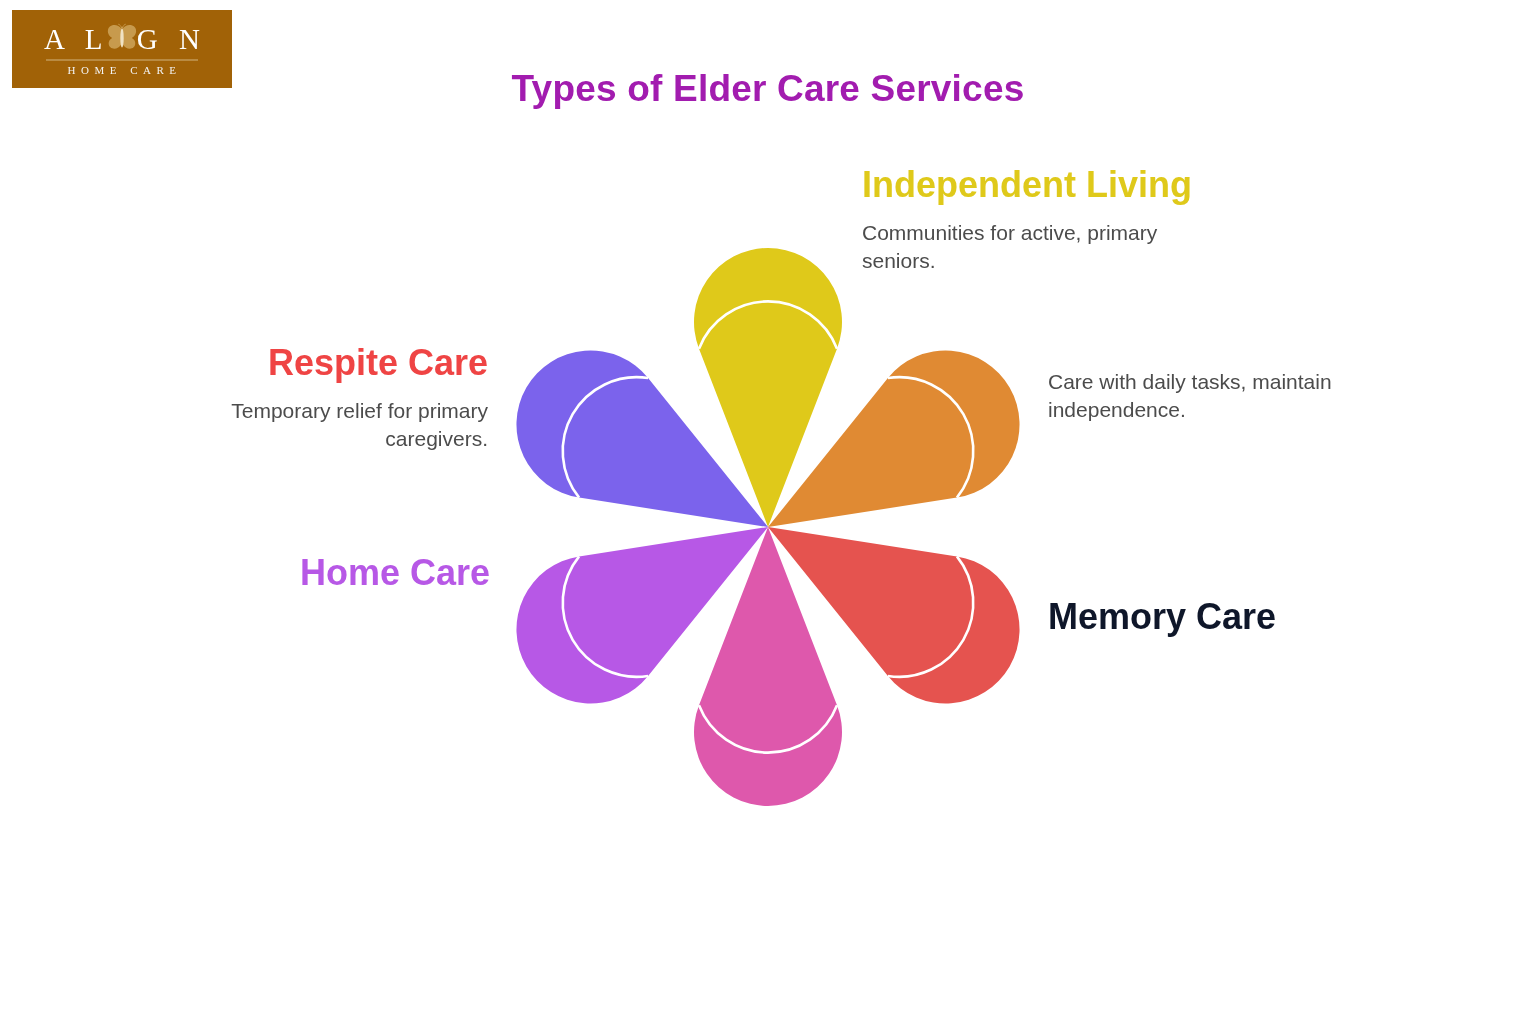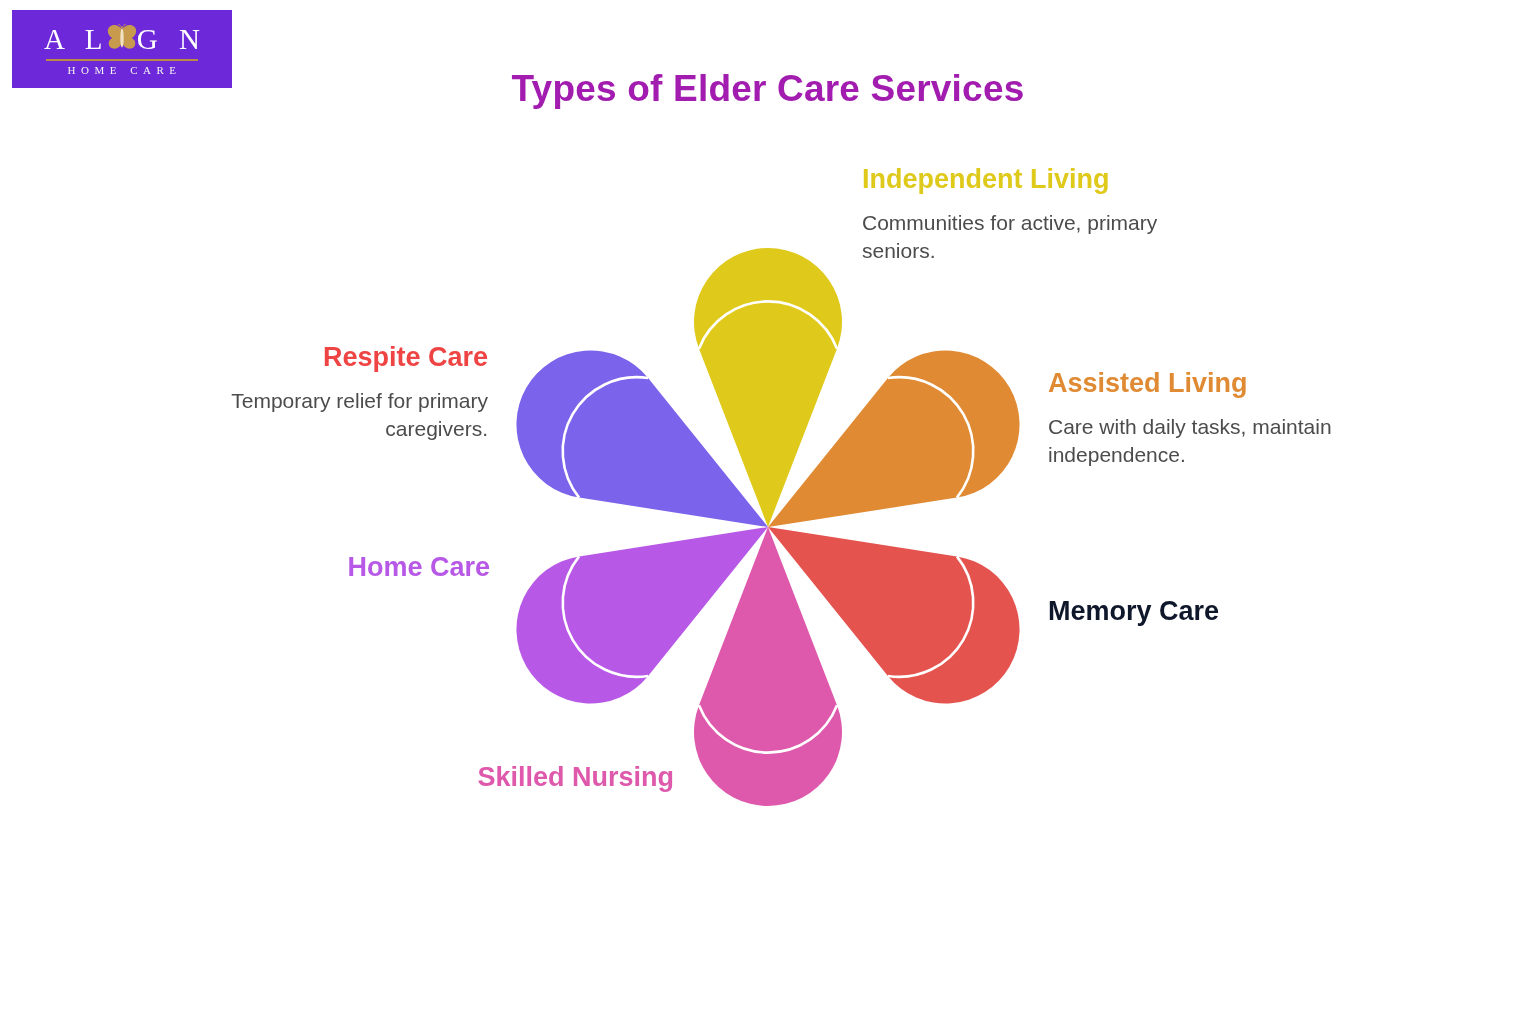--- a/index.html
+++ b/index.html
@@ -17,21 +17,21 @@
     -webkit-font-smoothing: antialiased;
   }
 
   
   #logo-box {
     position: absolute;
     left: 12px;
     top: 10px;
     width: 220px;
     height: 78px;
-    background: #6d28d9;
+    background: #a16207;
     display: flex;
     flex-direction: column;
     align-items: center;
     justify-content: center;
     overflow: hidden;
   }
   #logo-wordmark {
     position: relative;
     display: flex;
     align-items: center;
@@ -90,21 +90,21 @@
     position: absolute;
     left: 468px;
     top: 227px;
     width: 600px;
     height: 600px;
   }
 
   
   .callout { position: absolute; }
   .callout .c-title {
-    font-size: 27px;
+    font-size: 36px;
     font-weight: bold;
     line-height: 1.15;
     margin-bottom: 14px;
   }
   .callout .c-desc {
     font-size: 21px;
     color: #4c4c4c;
     line-height: 1.33;
   }
   .align-left  { text-align: left; }
@@ -154,30 +154,28 @@
       <path d="M 180.10 151.09 A 74 74 0 0 0 111.09 270.62" fill="none" stroke="#ffffff" stroke-width="2.6"></path>
     </g>
 </svg>
 
 <div class="callout align-left" id="co-independent">
   <div class="c-title" style="color: rgb(223, 201, 26);">Independent Living</div>
   <div class="c-desc">Communities for active, primary seniors.</div>
 </div>
 
 <div class="callout align-left" id="co-assisted">
-  <div class="c-title" style="color: rgb(224, 138, 51);">Assisted Living</div>
   <div class="c-desc">Care with daily tasks, maintain independence.</div>
 </div>
 
 <div class="callout align-left" id="co-memory">
   <div class="c-title" style="color: #0f172a;">Memory Care</div>
 </div>
 
 <div class="callout align-right" id="co-skilled">
-  <div class="c-title" style="color: rgb(222, 88, 172);">Skilled Nursing</div>
 </div>
 
 <div class="callout align-right" id="co-home">
   <div class="c-title" style="color: rgb(183, 88, 230);">Home Care</div>
 </div>
 
 <div class="callout align-right" id="co-respite">
   <div class="c-title" style="color: #ef4444;">Respite Care</div>
   <div class="c-desc">Temporary relief for primary caregivers.</div>
 </div>

